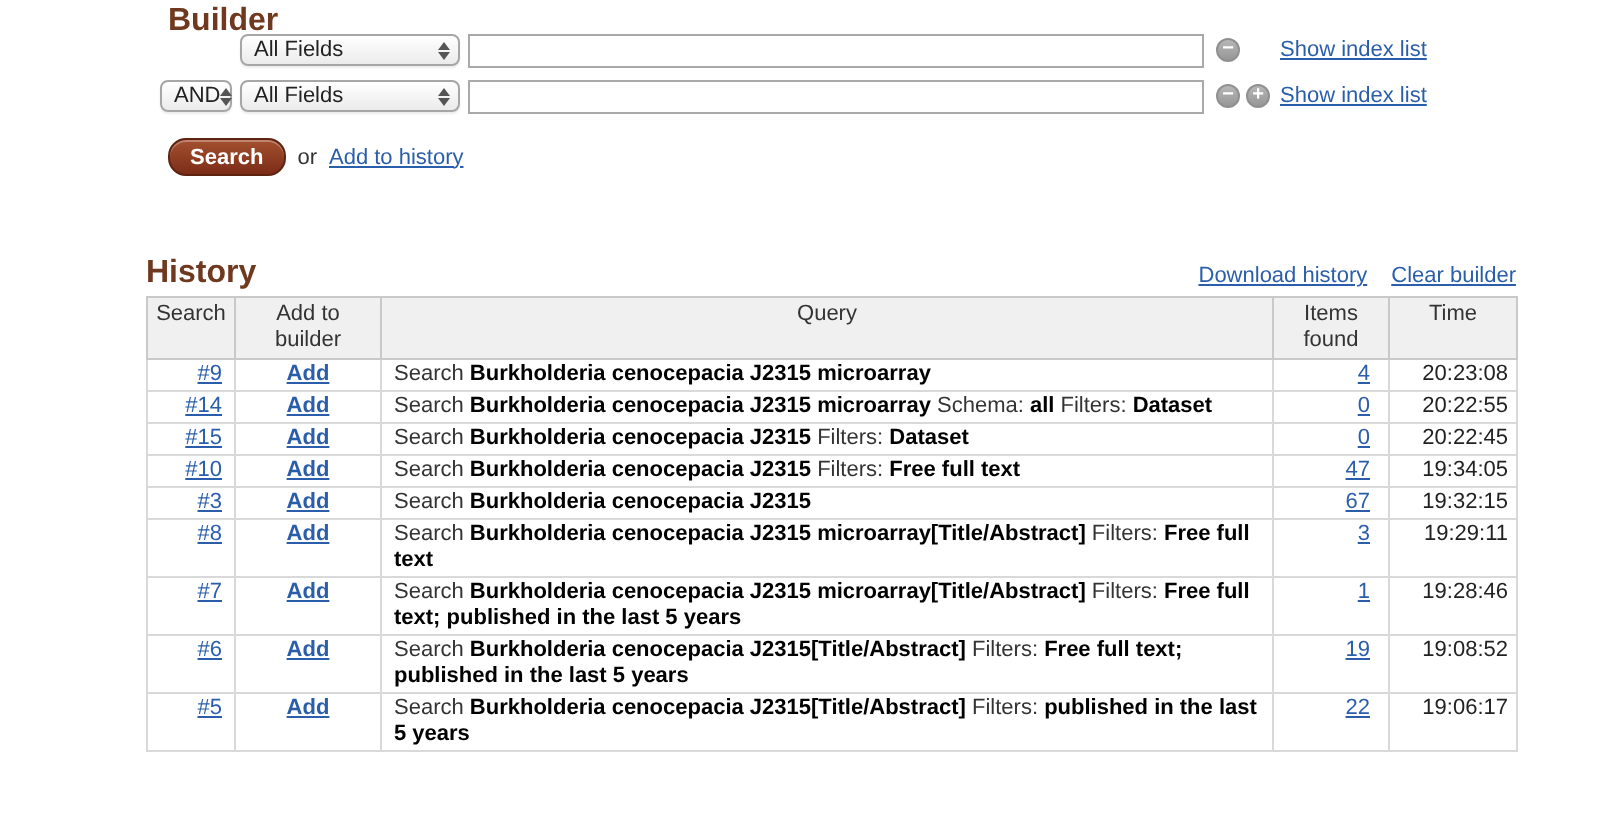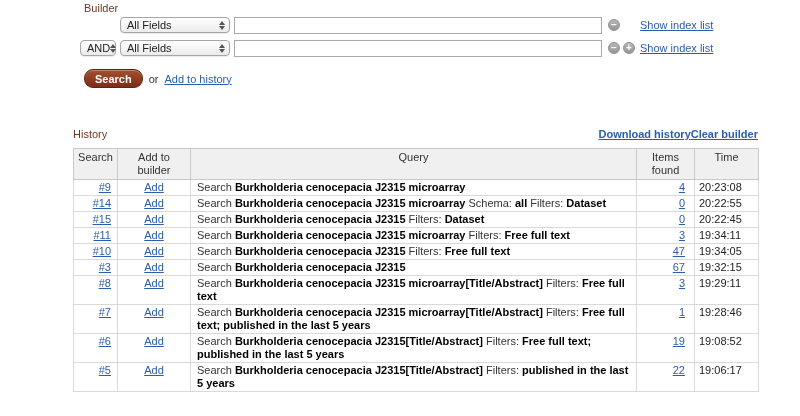--- a/index.html
+++ b/index.html
@@ -1,20 +1,20 @@
 <!DOCTYPE html>
 <html><head>
 <meta charset="utf-8">
 <style>
   * { box-sizing: border-box; }
   html,body { margin:0; padding:0; background:#fff; }
   body { font-family:"Liberation Sans","DejaVu Sans",sans-serif; font-size:11px; color:#333; }
   .page { position:relative; width:800px; height:416px; background:#fff; overflow:hidden; }
 
-  .section-heading { font-size:11px; font-weight:normal; color:#6f3920; margin:0; }
+  .section-heading { font-size:16px; font-weight:bold; color:#6f3920; margin:0; }
   a.link { color:#2a5eaa; text-decoration:underline; cursor:pointer; }
 
   
   .builder-heading { position:absolute; left:84px; top:2px; }
   .builder-rows { position:absolute; left:80px; top:16px; }
   .b-row { display:flex; align-items:center; height:18px; margin-bottom:5px; }
   .bool-slot { width:36px; margin-right:4px; flex:0 0 36px; }
   .select { display:flex; align-items:center; height:16px; padding-left:6px;
             border:1px solid #a6a6a6; border-radius:4px;
             background:linear-gradient(#ffffff,#ebebeb); color:#222; cursor:pointer;
@@ -37,36 +37,36 @@
   .search-row { position:absolute; left:84px; top:69px; display:flex; align-items:center; gap:6px; }
   .search-btn { height:19px; padding:0 10px; border:1px solid #5f2312; border-radius:9px;
                 background:linear-gradient(#a3502f,#7c2d18); color:#fff; font-weight:bold;
                 font-size:11px; font-family:inherit; cursor:pointer;
                 box-shadow:inset 0 1px 0 rgba(255,255,255,0.3); }
   .or-text { color:#333; }
 
   
   .history-head { position:absolute; left:73px; top:128px; width:685px;
                   display:flex; justify-content:space-between; align-items:baseline; }
-  .history-links { display:flex; gap:0;font-weight:bold; }
+  .history-links { display:flex; gap:12px; }
 
   table.history-table { position:absolute; left:73px; top:148px; width:685px;
                         border-collapse:collapse; table-layout:fixed; font-size:11px; background:#fff;
                         border:1px solid #c6c6c6; }
   .history-table th, .history-table td { border:1px solid #d9d9d9; padding:1px 4px;
                         line-height:13px; vertical-align:top; }
   .history-table thead th { background:#f0f0f0; border-color:#c9c9c9; text-align:center;
                         font-weight:normal; color:#333; padding:2px 4px; }
   col.c-search { width:44px; } col.c-add { width:73px; } col.c-query { width:446px; }
   col.c-items { width:58px; } col.c-time { width:64px; }
   td.c-search { text-align:right; padding-right:6px; }
-  td.c-add { text-align:center; }
+  td.c-add { text-align:center;font-weight:bold; }
   td.c-query { text-align:left; padding-left:6px; color:#333; }
   td.c-items { text-align:right; padding-right:9px; }
-  td.c-time { text-align:left; padding-right:4px; color:#222; }
+  td.c-time { text-align:right; padding-right:4px; color:#222; }
   .q-bold { font-weight:bold; color:#000;text-align:center; }
 </style>
 </head>
 <body>
 
 <div class="page">
 
   <h2 class="section-heading builder-heading">Builder</h2>
   <div class="builder-rows">
       <div class="b-row">
@@ -157,27 +157,20 @@
           <td class="c-time">20:22:55</td>
         </tr>
         <tr>
           <td class="c-search"><a class="link">#15</a></td>
           <td class="c-add"><a class="link">Add</a></td>
           <td class="c-query"><span class="q-norm">Search </span><span class="q-bold">Burkholderia cenocepacia J2315</span><span class="q-norm"> Filters: </span><span class="q-bold">Dataset</span></td>
           <td class="c-items"><a class="link">0</a></td>
           <td class="c-time">20:22:45</td>
         </tr>
         <tr>
-          <td class="c-search"><a class="link">#11</a></td>
-          <td class="c-add"><a class="link">Add</a></td>
-          <td class="c-query"><span class="q-norm">Search </span><span class="q-bold">Burkholderia cenocepacia J2315 microarray</span><span class="q-norm"> Filters: </span><span class="q-bold">Free full text</span></td>
-          <td class="c-items"><a class="link">3</a></td>
-          <td class="c-time">19:34:11</td>
-        </tr>
-        <tr>
           <td class="c-search"><a class="link">#10</a></td>
           <td class="c-add"><a class="link">Add</a></td>
           <td class="c-query"><span class="q-norm">Search </span><span class="q-bold">Burkholderia cenocepacia J2315</span><span class="q-norm"> Filters: </span><span class="q-bold">Free full text</span></td>
           <td class="c-items"><a class="link">47</a></td>
           <td class="c-time">19:34:05</td>
         </tr>
         <tr>
           <td class="c-search"><a class="link">#3</a></td>
           <td class="c-add"><a class="link">Add</a></td>
           <td class="c-query"><span class="q-norm">Search </span><span class="q-bold">Burkholderia cenocepacia J2315</span></td>

